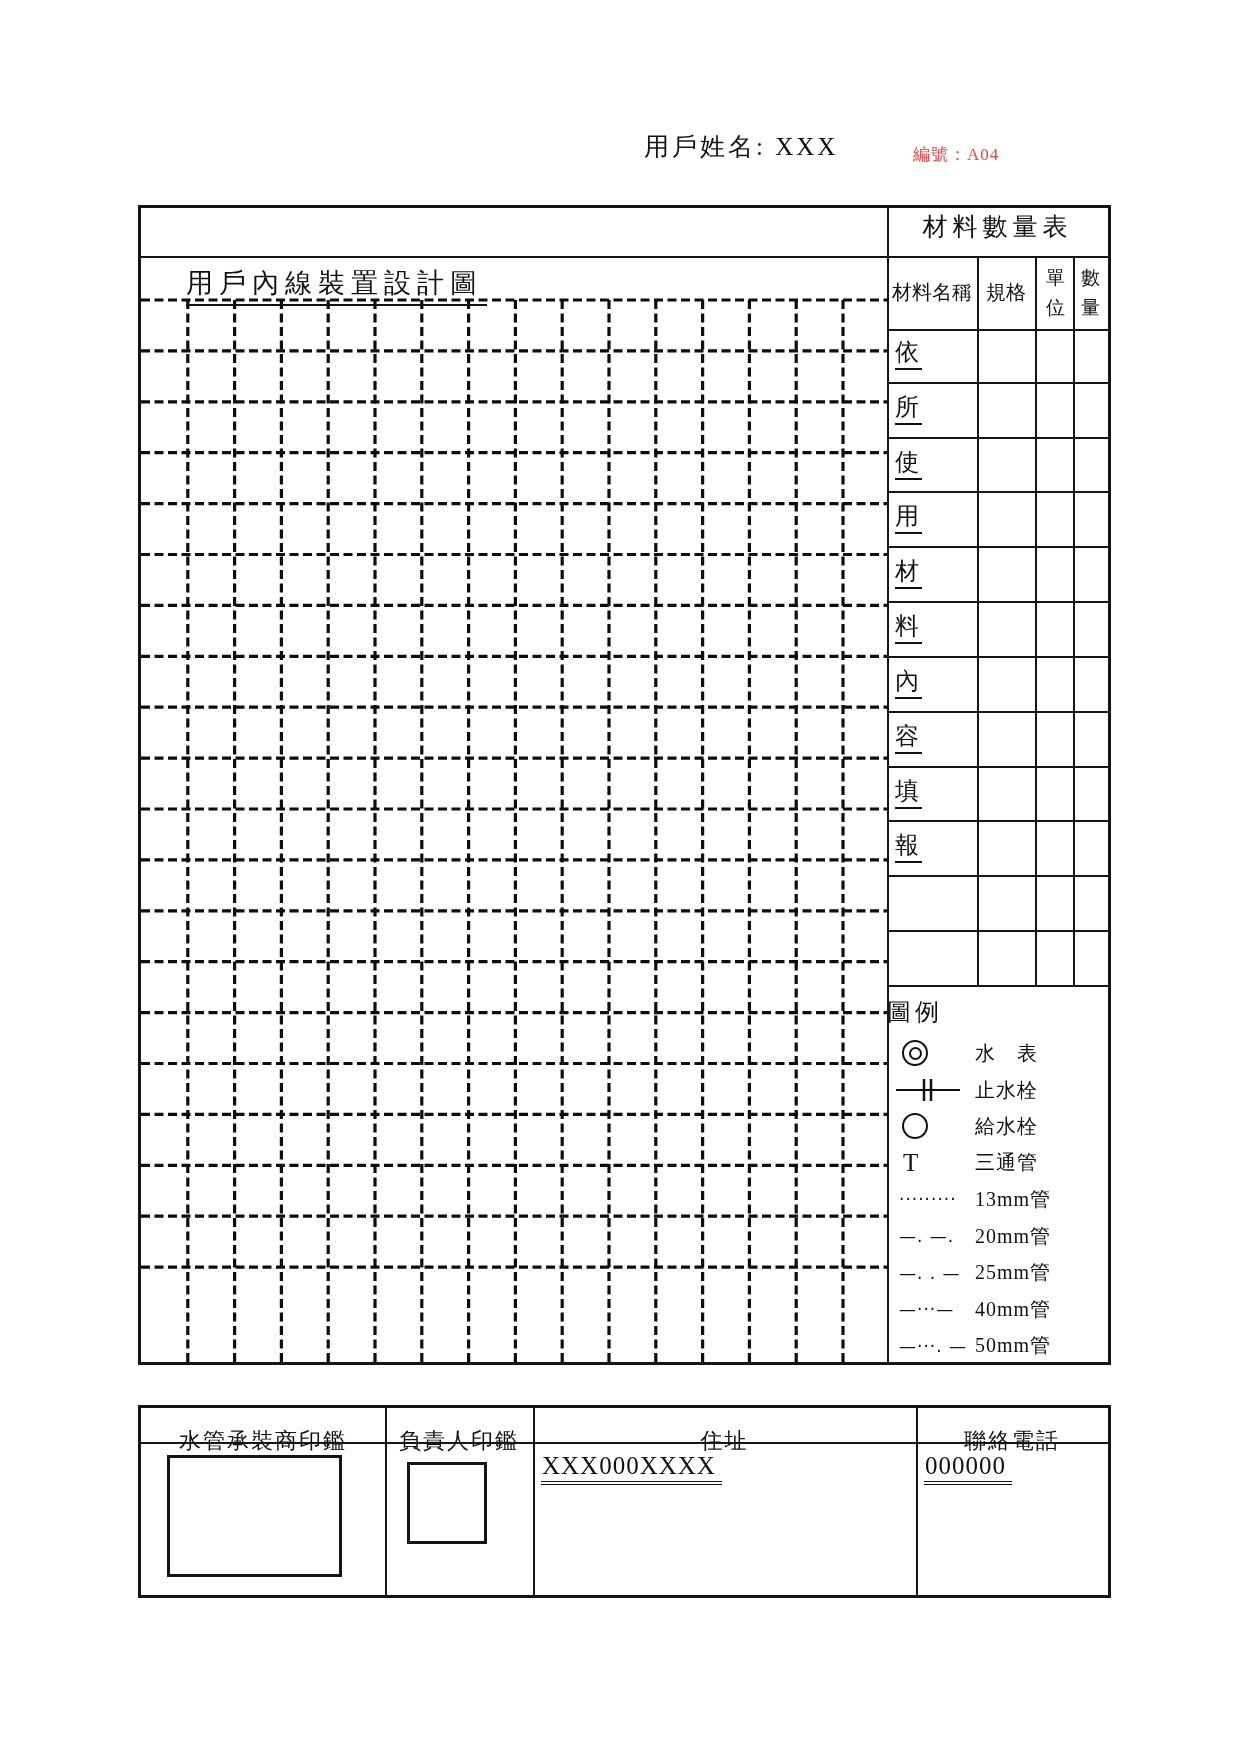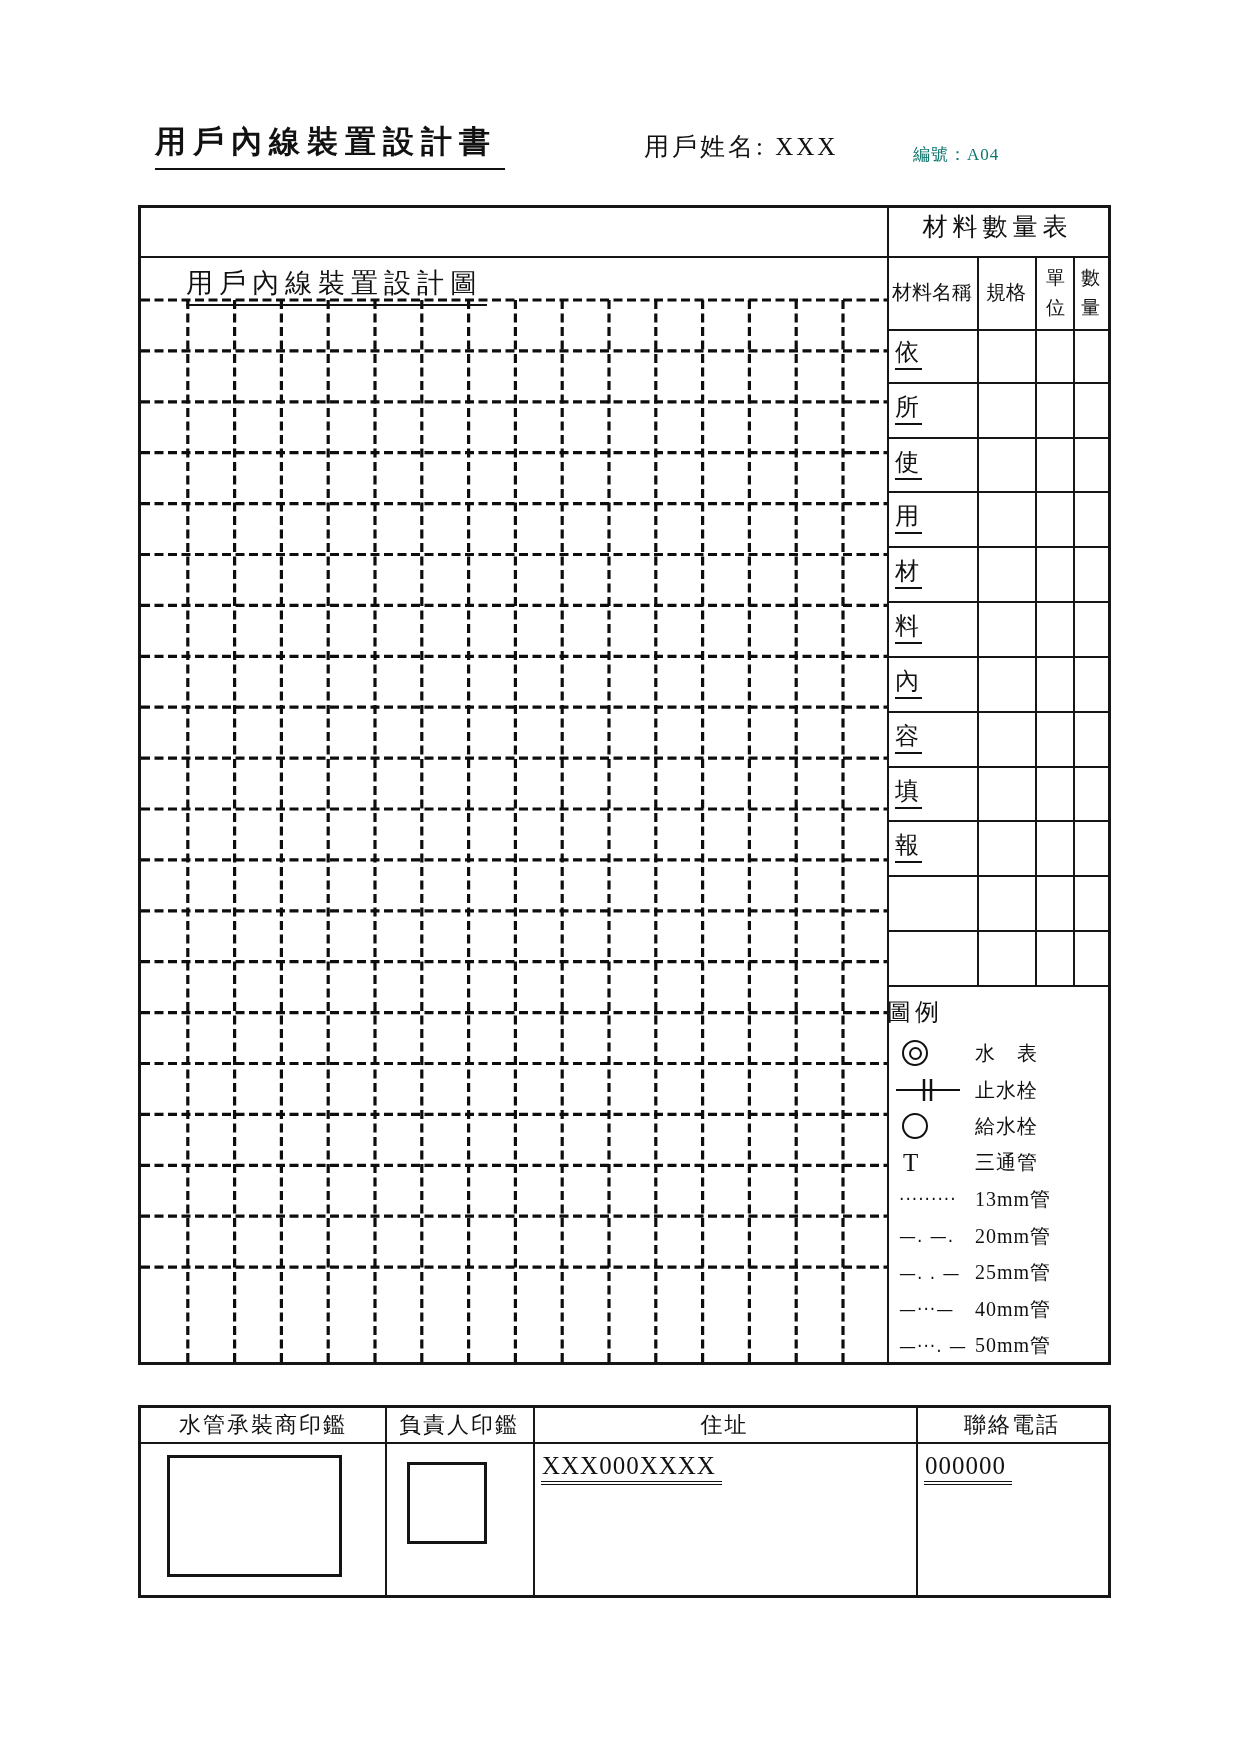--- a/index.html
+++ b/index.html
@@ -87,21 +87,21 @@
   
   .footer-table{
     position:absolute;left:138px;top:1405px;width:973px;height:193px;
     border:3px solid #161616;box-sizing:border-box;
   }
   .f-head-line{left:0;top:34px;width:100%;}
   .f-v1{left:244px;top:0;height:100%;}
   .f-v2{left:392px;top:0;height:100%;}
   .f-v3{left:775px;top:0;height:100%;}
   .f-header{
-    position:absolute;top:0;height:34px;display:flex;align-items:center;
+    position:absolute;top:16px;height:34px;display:flex;align-items:center;
     justify-content:center;font-size:22px;letter-spacing:2px;
   }
   .fh-1{left:0;width:244px;}
   .fh-2{left:244px;width:148px;}
   .fh-3{left:392px;width:383px;}
   .fh-4{left:775px;width:192px;font-family:Liberation Mono, monospace;}
   .seal-box{position:absolute;border:3px solid #141414;box-sizing:border-box;background:#fff;}
   .seal-contractor{left:26px;top:47px;width:175px;height:122px;}
   .seal-person{left:266px;top:54px;width:80px;height:82px;}
   .fill-value{
@@ -109,23 +109,22 @@
     border-bottom:4px double #111;padding:0 6px 1px 1px;
   }
   .addr-value{left:400px;}
   .phone-value{left:783px;}
 </style>
 </head>
 <body>
 
 <div class="page">
 
-  <div class="doc-title">用戶內線裝置設計書</div>
   <div class="customer">用戶姓名: XXX</div>
-  <div class="doc-no" style="color: #0f766e;">編號：A04</div>
+  <div class="doc-no" style="color: #ef4444;">編號：A04</div>
 
   <div class="main-table">
     <svg class="grid-svg" width="746" height="1154" viewBox="0 0 746 1154" id="grid-svg">
         <line x1="0" y1="92" x2="746" y2="92" stroke="#0d0d0d" stroke-width="3.2" stroke-dasharray="9 4.5"></line>
         <line x1="0" y1="142.9" x2="746" y2="142.9" stroke="#0d0d0d" stroke-width="3.2" stroke-dasharray="9 4.5"></line>
         <line x1="0" y1="193.8" x2="746" y2="193.8" stroke="#0d0d0d" stroke-width="3.2" stroke-dasharray="9 4.5"></line>
         <line x1="0" y1="244.7" x2="746" y2="244.7" stroke="#0d0d0d" stroke-width="3.2" stroke-dasharray="9 4.5"></line>
         <line x1="0" y1="295.6" x2="746" y2="295.6" stroke="#0d0d0d" stroke-width="3.2" stroke-dasharray="9 4.5"></line>
         <line x1="0" y1="346.5" x2="746" y2="346.5" stroke="#0d0d0d" stroke-width="3.2" stroke-dasharray="9 4.5"></line>
         <line x1="0" y1="397.4" x2="746" y2="397.4" stroke="#0d0d0d" stroke-width="3.2" stroke-dasharray="9 4.5"></line>

